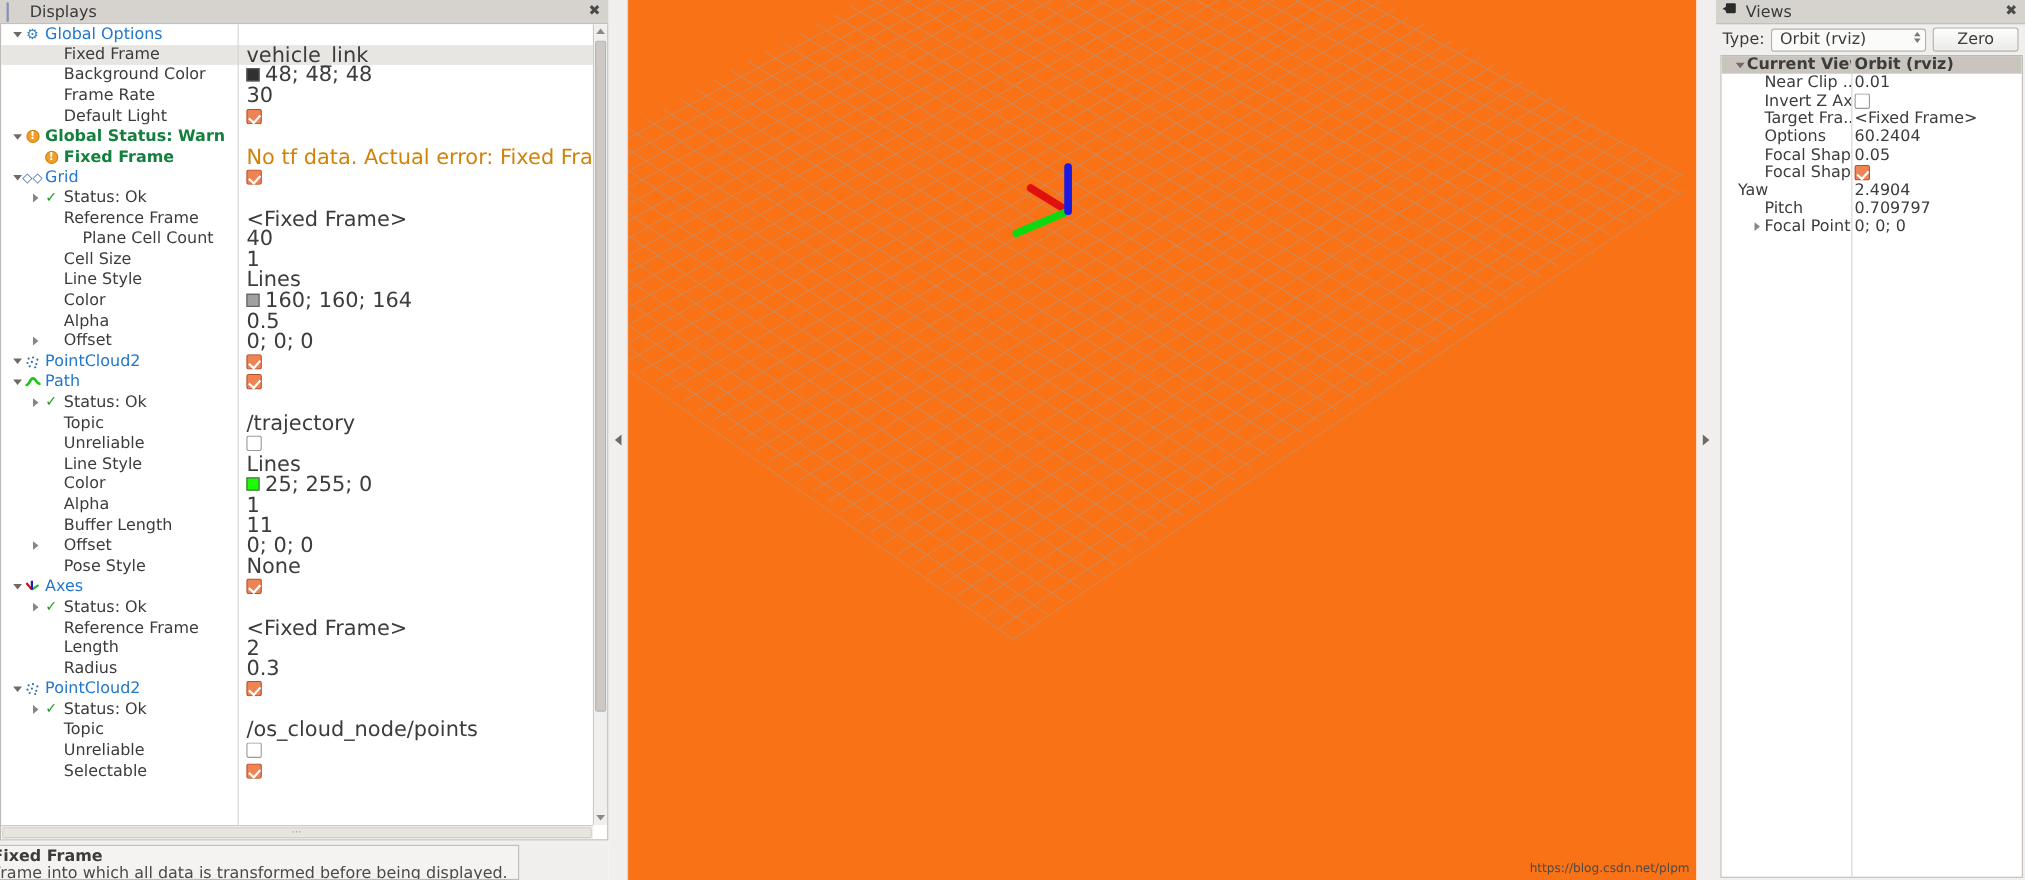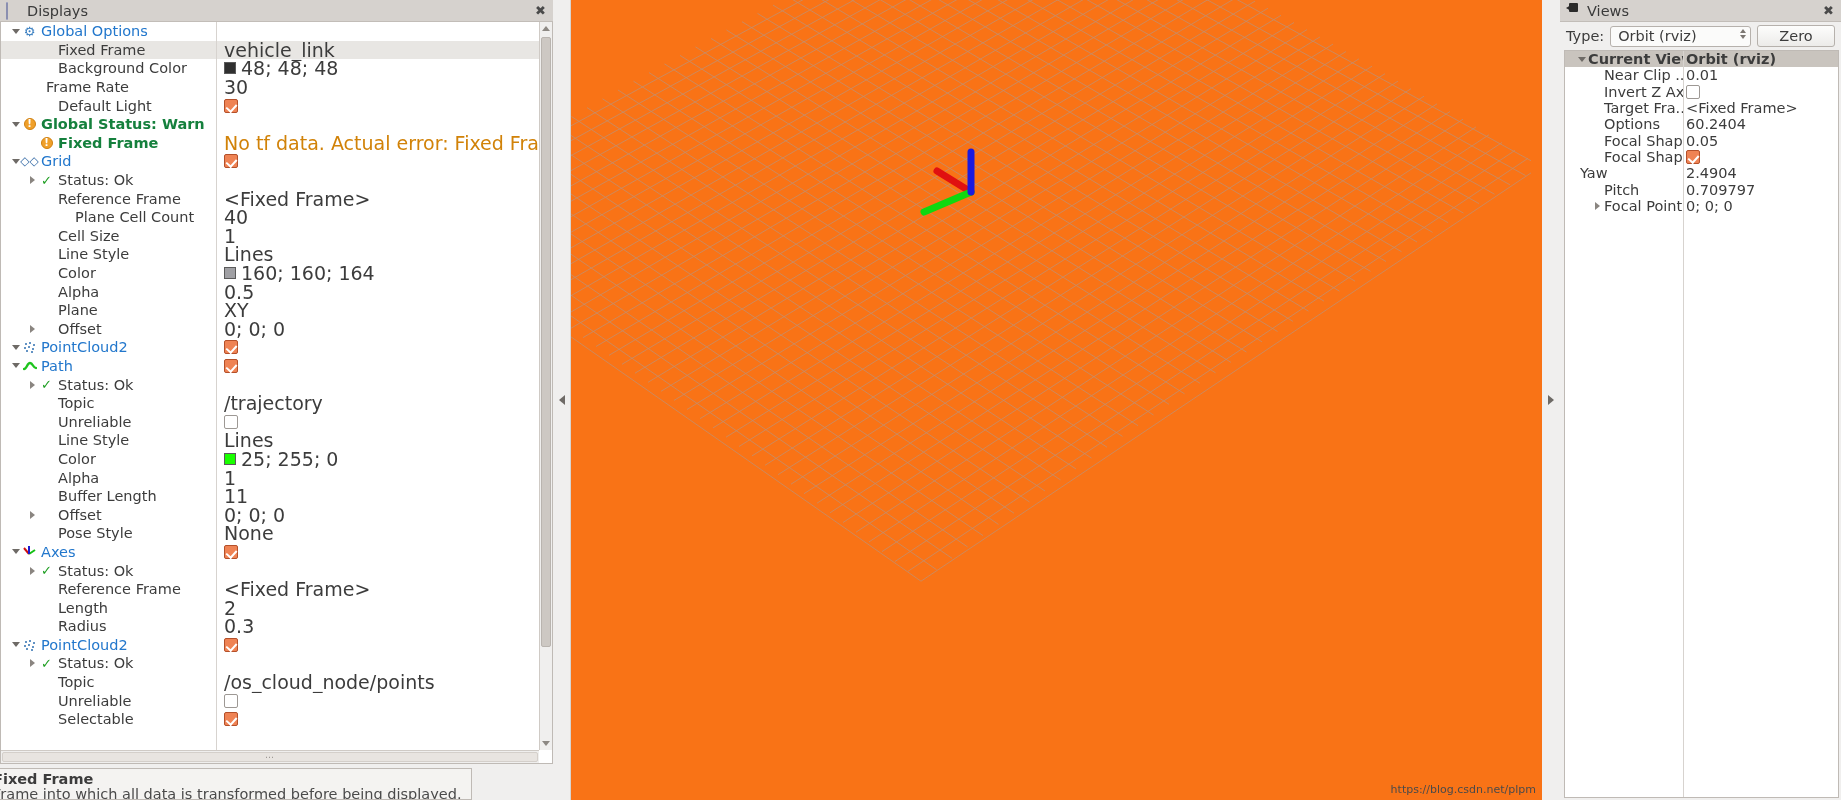--- a/index.html
+++ b/index.html
@@ -332,21 +332,21 @@
                 <span class="exp none"></span>
                 <span class="ic"></span>
                 <span class="lbl">Background Color</span>
               </div>
               <div class="value">
                 <span class="sw" style="background:#303030"></span>
                 <span class="val">48; 48; 48</span>
               </div>
             </div>
             <div class="row">
-              <div class="name" style="padding-left:13px">
+              <div class="name" style="padding-left:25px">
                 <span class="exp none"></span>
                 <span class="ic"></span>
                 <span class="lbl">Frame Rate</span>
               </div>
               <div class="value">
                 <span class="val">30</span>
               </div>
             </div>
             <div class="row">
               <div class="name" style="padding-left:25px">
@@ -454,30 +454,20 @@
               </div>
             </div>
             <div class="row">
               <div class="name" style="padding-left:25px">
                 <span class="exp none"></span>
                 <span class="ic"></span>
                 <span class="lbl">Alpha</span>
               </div>
               <div class="value">
                 <span class="val">0.5</span>
-              </div>
-            </div>
-            <div class="row">
-              <div class="name" style="padding-left:25px">
-                <span class="exp none"></span>
-                <span class="ic"></span>
-                <span class="lbl">Plane</span>
-              </div>
-              <div class="value">
-                <span class="val">XY</span>
               </div>
             </div>
             <div class="row">
               <div class="name" style="padding-left:25px">
                 <span class="exp closed"></span>
                 <span class="ic"></span>
                 <span class="lbl">Offset</span>
               </div>
               <div class="value">
                 <span class="val">0; 0; 0</span>

